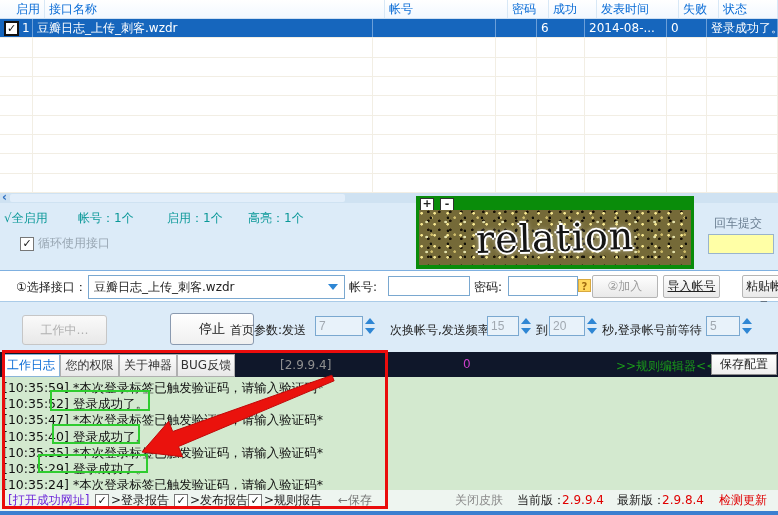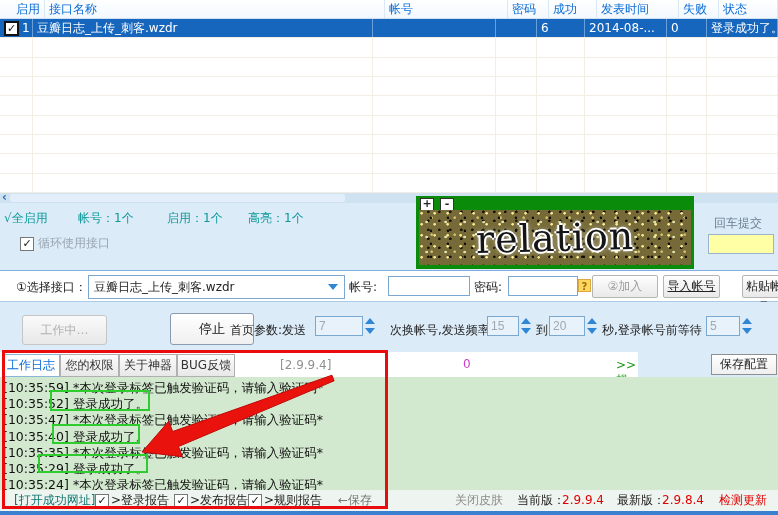--- a/index.html
+++ b/index.html
@@ -86,37 +86,37 @@
   #lblSend{left:230px;} #lblSwitch{left:390px;} #lblTo{left:536px;} #lblWait{left:602px;}
   .spinv{position:absolute;top:14px;height:18px;border:1px solid #7aa8d0;background:#e8f2fa;color:#a0a8b0;
          font-size:12px;padding:0 3px;outline:none;}
   #v1{left:315px;width:40px;} #v2{left:487px;width:24px;} #v3{left:549px;width:28px;} #v4{left:706px;width:26px;}
   .spin{position:absolute;top:14px;width:13px;height:20px;display:flex;flex-direction:column;
         align-items:center;justify-content:space-between;padding:2px 0;box-sizing:border-box;cursor:pointer;}
   #sp1{left:363px;} #sp2{left:519px;} #sp3{left:585px;} #sp4{left:740px;}
   .spin .up{width:0;height:0;border-left:5px solid transparent;border-right:5px solid transparent;border-bottom:6px solid #2e86d4;}
   .spin .dn{width:0;height:0;border-left:5px solid transparent;border-right:5px solid transparent;border-top:6px solid #2e86d4;}
   
-  .tabrow{position:absolute;left:0;top:352px;width:638px;height:25px;background:#ffffff;}
+  .tabrow{position:absolute;left:0;top:352px;width:778px;height:25px;background:#0f172a;}
   .tab{position:absolute;top:2px;height:21px;line-height:21px;text-align:center;cursor:pointer;
        background:linear-gradient(#fcfcfc,#e8e8e8);border:1px solid #b0b0b0;color:#333;box-sizing:content-box;}
   .tab.active{background:#fff;border:1px solid #8ab4d8;color:#0a6cd6;}
   #tagVer{position:absolute;left:280px;top:6px;color:#909090;}
   #cnt0{position:absolute;left:463px;top:5px;color:#cc3fcc;}
   #ruleEd{position:absolute;left:616px;top:6px;color:#1a9a1a;cursor:pointer;}
   #btnSaveCfg{position:absolute;left:711px;top:2px;width:64px;height:19px;background:linear-gradient(#ffffff,#efefef);
               border:1px solid #8f8f8f;text-align:center;line-height:19px;cursor:pointer;}
   
   .log{position:absolute;left:0;top:377px;width:778px;height:113px;background:#d3e9cf;
        padding:3px 0 0 3px;box-sizing:border-box;overflow:hidden;color:#101010;}
   .logline{height:16.2px;line-height:16.2px;white-space:nowrap;font-size:12.5px;}
   .logline .t{margin-right:4px;}
   
   .footer{position:absolute;left:0;top:490px;width:778px;height:21px;background:#eef5f0;line-height:21px;}
-  #openUrl{position:absolute;left:14px;color:#0f766e;cursor:pointer;}
+  #openUrl{position:absolute;left:8px;color:#6d28d9;cursor:pointer;}
   .repgrp{position:absolute;top:0;display:flex;align-items:center;height:21px;}
   .repgrp .cb{margin-right:2px;}
   #saveHint{position:absolute;left:338px;color:#777;}
   #closeSkin{position:absolute;left:455px;color:#8c8c8c;cursor:pointer;}
   #curLbl{position:absolute;left:517px;color:#222;}
   #curVal{position:absolute;left:562px;color:#e00000;}
   #newLbl{position:absolute;left:617px;color:#222;}
   #newVal{position:absolute;left:662px;color:#e00000;}
   #chkUpd{position:absolute;left:719px;color:#e00000;cursor:pointer;}
   .bstrip{position:absolute;left:0;top:511px;width:778px;height:4px;background:#3b7fd0;}

